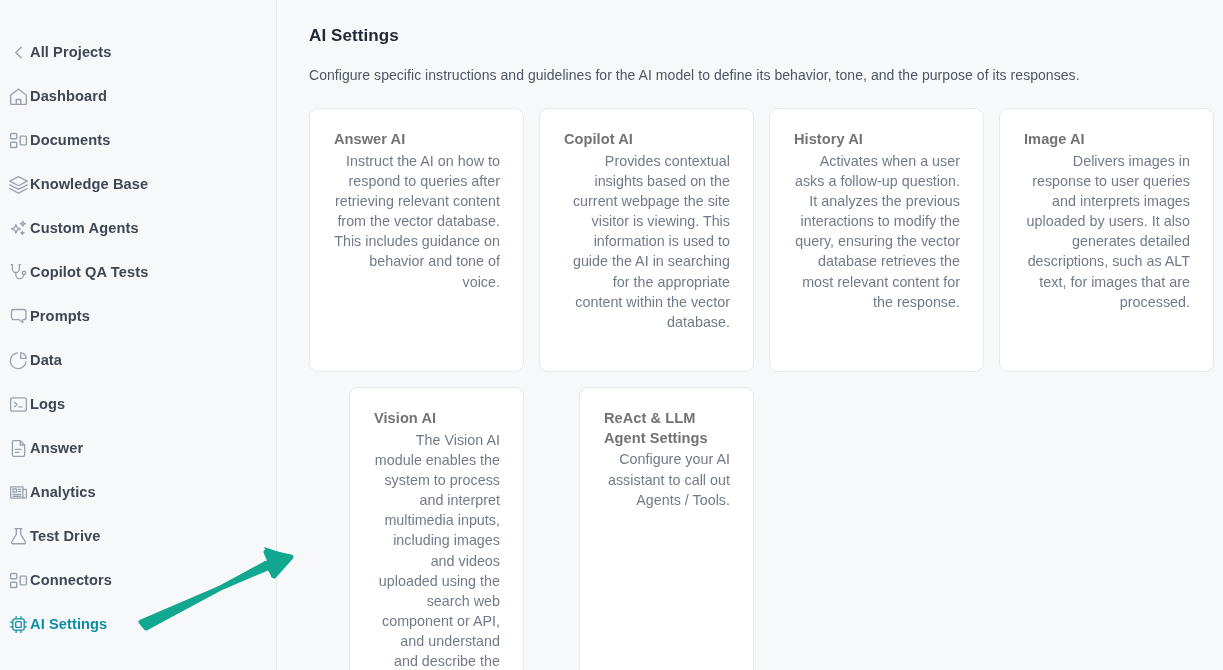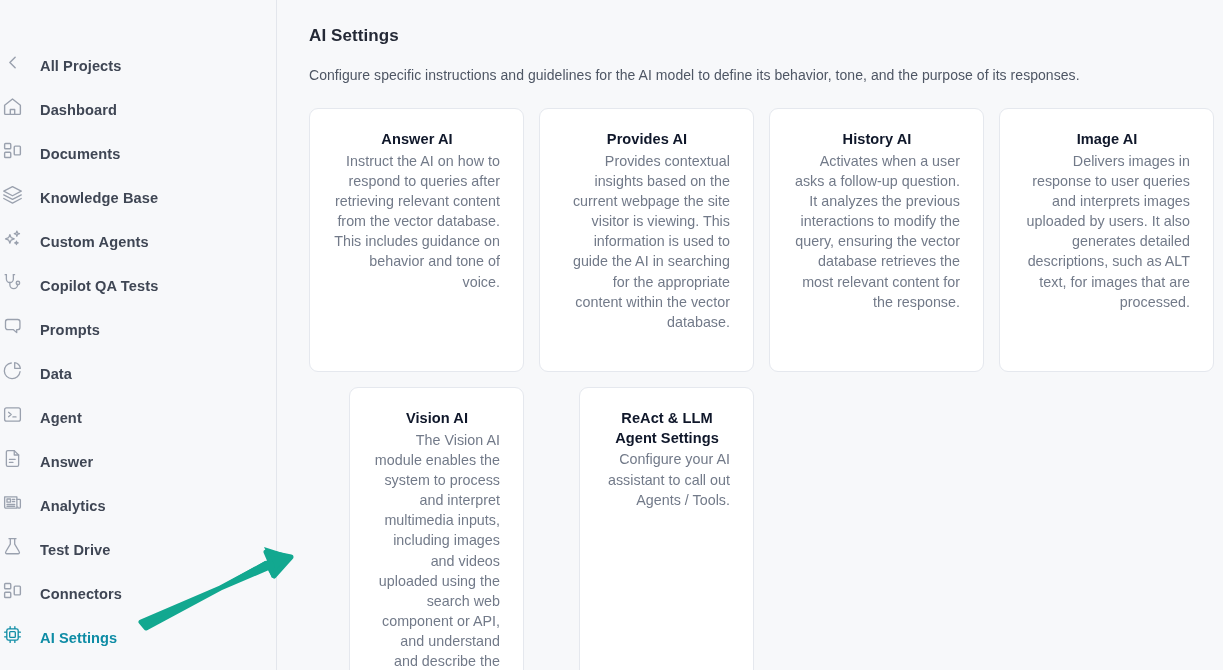--- a/index.html
+++ b/index.html
@@ -32,24 +32,23 @@
     flex: 0 0 277px;
     background: #f7f8fa;
     border-right: 1px solid #e3e6ec;
     padding-top: 30px;
     position: relative;
     z-index: 2;
   }
 
   .nav-item {
     display: flex;
-    align-items: flex-end;
+    align-items: center;
     height: 44px;
-    padding-left: 0;
-    gap: 16px;
+    padding-left: 6px;
     cursor: pointer;
     color: #3f4654;
   }
 
   .nav-item .nav-icon {
     width: 24px;
     height: 24px;
     flex: 0 0 24px;
     display: flex;
     align-items: center;
@@ -106,25 +105,24 @@
     border-radius: 9px;
     padding: 21px 23px 22px 24px;
     min-height: 264px;
   }
 
   .card.row2 { min-height: 264px; margin-left: 40px; }
 
   .card-title {
     font-size: 14.6px;
     font-weight: bold;
-    color: #0f172a;
+    color: #737373;
     line-height: 1.35;
     letter-spacing: 0.05px;
     margin-bottom: 1px;
-    text-align: center;
   }
 
   .card-desc {
     font-size: 14.3px;
     color: #727a89;
     line-height: 1.41;
     letter-spacing: 0.02px;
     text-align: right;
   }
 
@@ -231,21 +229,21 @@
     </div>
 
     <div class="nav-item">
       <span class="nav-icon">
         <svg width="21" height="21" viewBox="0 0 24 24" fill="none" stroke="currentColor" stroke-width="1.5" stroke-linecap="round" stroke-linejoin="round">
             <rect x="3" y="4.5" width="18" height="15" rx="2.2"></rect>
             <polyline points="7.5 9.5 10.5 12 7.5 14.5"></polyline>
             <line x1="12.5" y1="14.8" x2="16" y2="14.8"></line>
           </svg>
       </span>
-      <span class="nav-label">Agent</span>
+      <span class="nav-label">Logs</span>
     </div>
 
     <div class="nav-item">
       <span class="nav-icon">
         <svg width="21" height="21" viewBox="0 0 24 24" fill="none" stroke="currentColor" stroke-width="1.5" stroke-linecap="round" stroke-linejoin="round">
             <path d="M14 3H6.5A1.5 1.5 0 0 0 5 4.5v15A1.5 1.5 0 0 0 6.5 21h11a1.5 1.5 0 0 0 1.5-1.5V8z"></path>
             <polyline points="14 3 14 8 19 8"></polyline>
             <line x1="8.5" y1="13" x2="15" y2="13"></line>
             <line x1="8.5" y1="16.5" x2="12.5" y2="16.5"></line>
           </svg>
@@ -315,21 +313,21 @@
     <p class="page-subtitle">Configure specific instructions and guidelines for the AI model to define its behavior, tone, and the purpose of its responses.</p>
 
     <div class="card-grid">
 
       <div class="card">
         <div class="card-title">Answer AI</div>
         <div class="card-desc">Instruct the AI on how to respond to queries after retrieving relevant content from the vector database. This includes guidance on behavior and tone of voice.</div>
       </div>
 
       <div class="card">
-        <div class="card-title">Provides AI</div>
+        <div class="card-title">Copilot AI</div>
         <div class="card-desc">Provides contextual insights based on the current webpage the site visitor is viewing. This information is used to guide the AI in searching for the appropriate content within the vector database.</div>
       </div>
 
       <div class="card">
         <div class="card-title">History AI</div>
         <div class="card-desc">Activates when a user asks a follow-up question. It analyzes the previous interactions to modify the query, ensuring the vector database retrieves the most relevant content for the response.</div>
       </div>
 
       <div class="card">
         <div class="card-title">Image AI</div>

